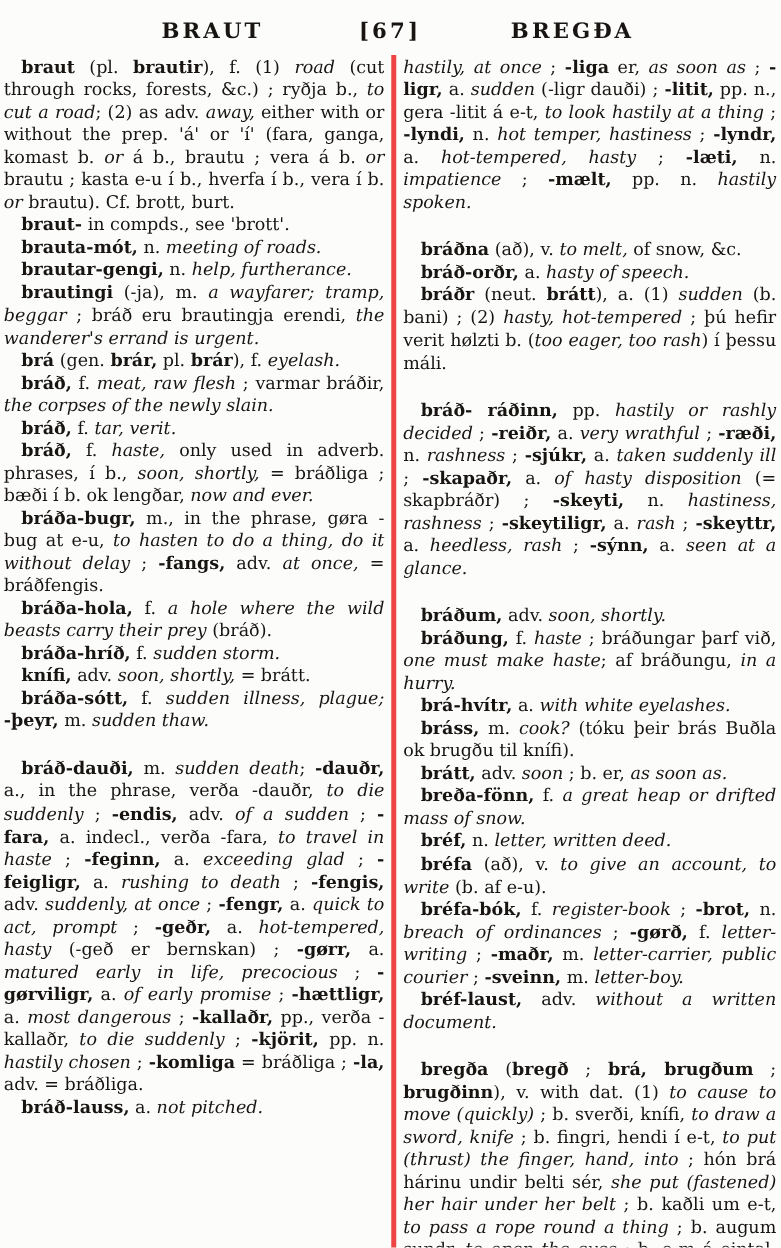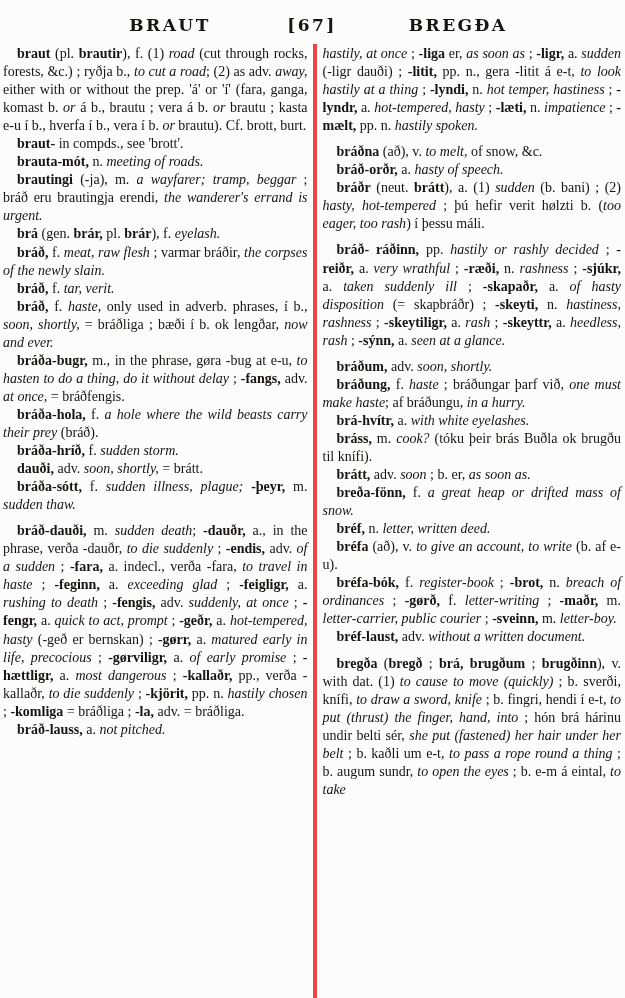--- a/index.html
+++ b/index.html
@@ -25,65 +25,65 @@
     letter-spacing: 2.5px;
     white-space: nowrap;
   }
   .head-left   { left: 170px; }
   .head-center { left: 312px; letter-spacing: 0.5px; }
   .head-right  { left: 458px; }
 
   .columns {
     display: flex;
     height: 954px;
-    font-family: Liberation Serif, serif;
   }
   .col {
     width: 50%;
     box-sizing: border-box;
     padding: 1px 4px 0 4px;
     font-size: 14px;
     line-height: 18.05px;
     text-align: justify;
     overflow: hidden;
   }
   .col-left  { padding-left: 3px; padding-right: 5px; }
   .col-right { border-left: 4px solid #ef4444; padding-left: 6px; }
 
   p.entry { margin: 0; text-indent: 14px; }
   p.entry.noind { text-indent: 0; }
-  p.entry.sp { margin-top: 8px; }
+  p.entry.sp { margin-top: 20px; }
 
   .b  { font-weight: 700; }
   .i  { font-style: italic; }
   .n  { }
 </style>
 </head>
 <body style="--paper: #fcfcfa; --ink: #171411;">
 
 <div class="page">
   <header class="running-head">
     <div class="head-item head-left">BRAUT</div>
     <div class="head-item head-center">[67]</div>
     <div class="head-item head-right">BREGÐA</div>
   </header>
   <main class="columns">
     <section class="col col-left">
         <p class="entry"><span class="b">braut</span><span class="n"> (pl. </span><span class="b">brautir</span><span class="n">), f. (1) </span><span class="i">road</span><span class="n"> (cut through rocks, forests, &amp;c.) ; ryðja b., </span><span class="i">to cut a road</span><span class="n">; (2) as adv. </span><span class="i">away,</span><span class="n"> either with or without the prep. 'á' or 'í' (fara, ganga, komast b. </span><span class="i">or</span><span class="n"> á b., brautu ; vera á b. </span><span class="i">or</span><span class="n"> brautu ; kasta e-u í b., hverfa í b., vera í b. </span><span class="i">or</span><span class="n"> brautu).  Cf. brott, burt.</span></p>
         <p class="entry"><span class="b">braut-</span><span class="n"> in compds., see 'brott'.</span></p>
         <p class="entry"><span class="b">brauta-mót,</span><span class="n"> n. </span><span class="i">meeting of roads.</span></p>
+        <p class="entry"><span class="b">brautar-gengi,</span><span class="n"> n. </span><span class="i">help, furtherance.</span></p>
         <p class="entry"><span class="b">brautingi</span><span class="n"> (-ja), m. </span><span class="i">a wayfarer; tramp, beggar</span><span class="n"> ; bráð eru brautingja erendi, </span><span class="i">the wanderer's errand is urgent.</span></p>
         <p class="entry"><span class="b">brá</span><span class="n"> (gen. </span><span class="b">brár,</span><span class="n"> pl. </span><span class="b">brár</span><span class="n">), f. </span><span class="i">eyelash.</span></p>
         <p class="entry"><span class="b">bráð,</span><span class="n"> f. </span><span class="i">meat, raw flesh</span><span class="n"> ; varmar bráðir, </span><span class="i">the corpses of the newly slain.</span></p>
         <p class="entry"><span class="b">bráð,</span><span class="n"> f. </span><span class="i">tar, verit.</span></p>
         <p class="entry"><span class="b">bráð,</span><span class="n"> f. </span><span class="i">haste,</span><span class="n"> only used in adverb. phrases, í b., </span><span class="i">soon, shortly,</span><span class="n"> = bráðliga ; bæði í b. ok lengðar, </span><span class="i">now and ever.</span></p>
         <p class="entry"><span class="b">bráða-bugr,</span><span class="n"> m., in the phrase, gøra -bug at e-u, </span><span class="i">to hasten to do a thing, do it without delay</span><span class="n"> ; </span><span class="b">-fangs,</span><span class="n"> adv. </span><span class="i">at once,</span><span class="n"> = bráðfengis.</span></p>
         <p class="entry"><span class="b">bráða-hola,</span><span class="n"> f. </span><span class="i">a hole where the wild beasts carry their prey</span><span class="n"> (bráð).</span></p>
         <p class="entry"><span class="b">bráða-hríð,</span><span class="n"> f. </span><span class="i">sudden storm.</span></p>
-        <p class="entry"><span class="b">dauði,</span><span class="n"> adv. </span><span class="i">soon, shortly,</span><span class="n"> = brátt.</span></p>
+        <p class="entry"><span class="b">knífi,</span><span class="n"> adv. </span><span class="i">soon, shortly,</span><span class="n"> = brátt.</span></p>
         <p class="entry"><span class="b">bráða-sótt,</span><span class="n"> f. </span><span class="i">sudden illness, plague;</span><span class="n"> </span><span class="b">-þeyr,</span><span class="n"> m. </span><span class="i">sudden thaw.</span></p>
         <p class="entry sp"><span class="b">bráð-dauði,</span><span class="n"> m. </span><span class="i">sudden death</span><span class="n">; </span><span class="b">-dauðr,</span><span class="n"> a., in the phrase, verða -dauðr, </span><span class="i">to die suddenly</span><span class="n"> ; </span><span class="b">-endis,</span><span class="n"> adv. </span><span class="i">of a sudden</span><span class="n"> ; </span><span class="b">-fara,</span><span class="n"> a. indecl., verða -fara, </span><span class="i">to travel in haste</span><span class="n"> ; </span><span class="b">-feginn,</span><span class="n"> a. </span><span class="i">exceeding glad</span><span class="n"> ; </span><span class="b">-feigligr,</span><span class="n"> a. </span><span class="i">rushing to death</span><span class="n"> ; </span><span class="b">-fengis,</span><span class="n"> adv. </span><span class="i">suddenly, at once</span><span class="n"> ; </span><span class="b">-fengr,</span><span class="n"> a. </span><span class="i">quick to act, prompt</span><span class="n"> ; </span><span class="b">-geðr,</span><span class="n"> a. </span><span class="i">hot-tempered, hasty</span><span class="n"> (-geð er bernskan) ; </span><span class="b">-gørr,</span><span class="n"> a. </span><span class="i">matured early in life, precocious</span><span class="n"> ; </span><span class="b">-gørviligr,</span><span class="n"> a. </span><span class="i">of early promise</span><span class="n"> ; </span><span class="b">-hættligr,</span><span class="n"> a. </span><span class="i">most dangerous</span><span class="n"> ; </span><span class="b">-kallaðr,</span><span class="n"> pp., verða -kallaðr, </span><span class="i">to die suddenly</span><span class="n"> ; </span><span class="b">-kjörit,</span><span class="n"> pp. n. </span><span class="i">hastily chosen</span><span class="n"> ; </span><span class="b">-komliga</span><span class="n"> = bráðliga ; </span><span class="b">-la,</span><span class="n"> adv. = bráðliga.</span></p>
         <p class="entry"><span class="b">bráð-lauss,</span><span class="n"> a. </span><span class="i">not pitched.</span></p>
       </section>
     <section class="col col-right">
         <p class="entry noind"><span class="i">hastily, at once</span><span class="n"> ; </span><span class="b">-liga</span><span class="n"> er, </span><span class="i">as soon as</span><span class="n"> ; </span><span class="b">-ligr,</span><span class="n"> a. </span><span class="i">sudden</span><span class="n"> (-ligr dauði) ; </span><span class="b">-litit,</span><span class="n"> pp. n., gera -litit á e-t, </span><span class="i">to look hastily at a thing</span><span class="n"> ; </span><span class="b">-lyndi,</span><span class="n"> n. </span><span class="i">hot temper, hastiness</span><span class="n"> ; </span><span class="b">-lyndr,</span><span class="n"> a. </span><span class="i">hot-tempered, hasty</span><span class="n"> ; </span><span class="b">-læti,</span><span class="n"> n. </span><span class="i">impatience</span><span class="n"> ; </span><span class="b">-mælt,</span><span class="n"> pp. n. </span><span class="i">hastily spoken.</span></p>
         <p class="entry sp"><span class="b">bráðna</span><span class="n"> (að), v. </span><span class="i">to melt,</span><span class="n"> of snow, &amp;c.</span></p>
         <p class="entry"><span class="b">bráð-orðr,</span><span class="n"> a. </span><span class="i">hasty of speech.</span></p>
         <p class="entry"><span class="b">bráðr</span><span class="n"> (neut. </span><span class="b">brátt</span><span class="n">), a. (1) </span><span class="i">sudden</span><span class="n"> (b. bani) ; (2) </span><span class="i">hasty, hot-tempered</span><span class="n"> ; þú hefir verit hølzti b. (</span><span class="i">too eager, too rash</span><span class="n">) í þessu máli.</span></p>
         <p class="entry sp"><span class="b">bráð- ráðinn,</span><span class="n"> pp. </span><span class="i">hastily or rashly decided</span><span class="n"> ; </span><span class="b">-reiðr,</span><span class="n"> a. </span><span class="i">very wrathful</span><span class="n"> ; </span><span class="b">-ræði,</span><span class="n"> n. </span><span class="i">rashness</span><span class="n"> ; </span><span class="b">-sjúkr,</span><span class="n"> a. </span><span class="i">taken suddenly ill</span><span class="n"> ; </span><span class="b">-skapaðr,</span><span class="n"> a. </span><span class="i">of hasty disposition</span><span class="n"> (= skapbráðr) ; </span><span class="b">-skeyti,</span><span class="n"> n. </span><span class="i">hastiness, rashness</span><span class="n"> ; </span><span class="b">-skeytiligr,</span><span class="n"> a. </span><span class="i">rash</span><span class="n"> ; </span><span class="b">-skeyttr,</span><span class="n"> a. </span><span class="i">heedless, rash</span><span class="n"> ; </span><span class="b">-sýnn,</span><span class="n"> a. </span><span class="i">seen at a glance.</span></p>

